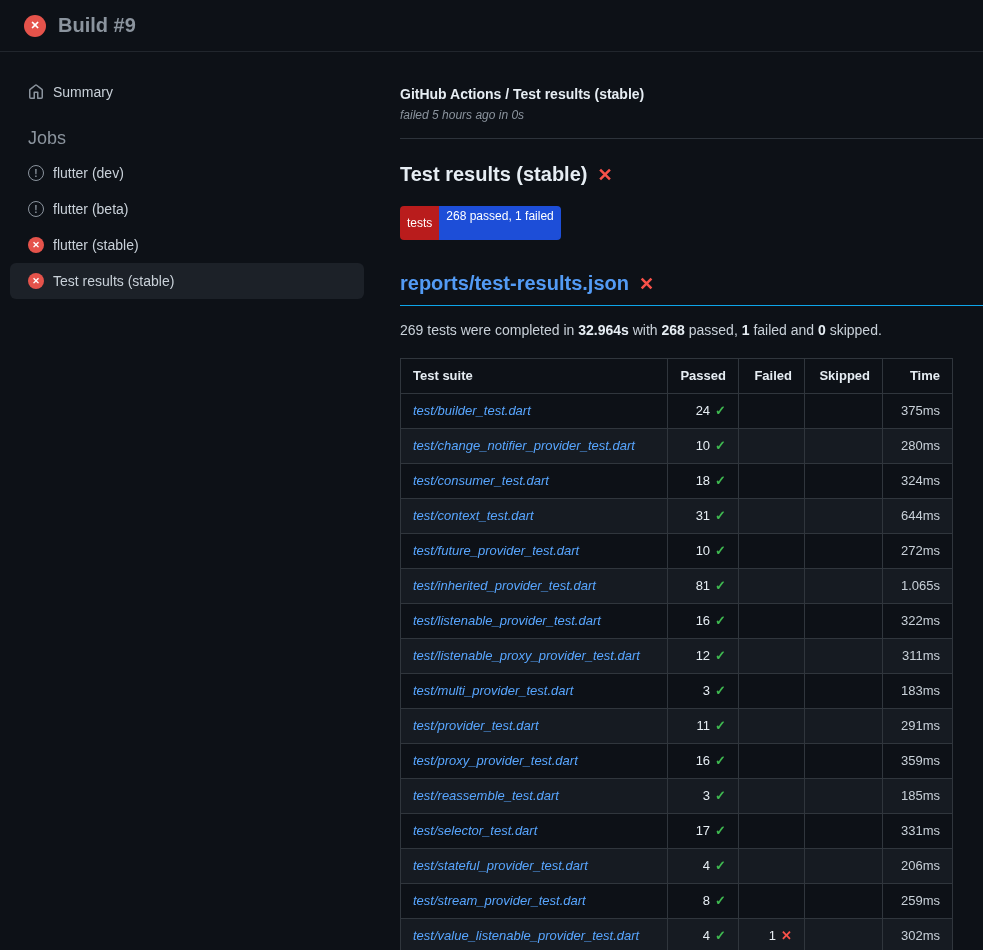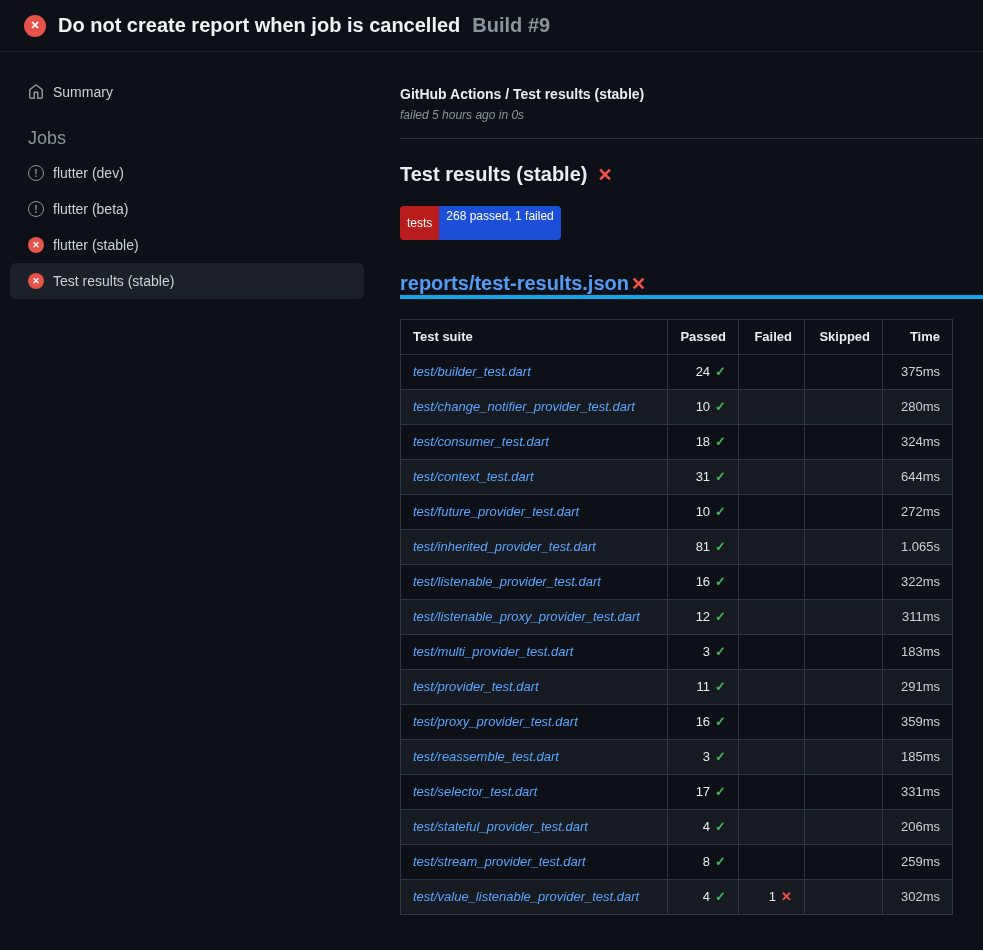--- a/index.html
+++ b/index.html
@@ -46,22 +46,22 @@
   .check-title {
     margin-top:24px; font-size:20px; font-weight:700; color:#e6edf3;
     display:flex; align-items:center; gap:10px;
   }
   .heading-x { color:#f85149; font-weight:900; font-size:18px; }
   .badge { display:inline-flex; margin-top:20px; border-radius:4px; overflow:hidden; font-size:12px; line-height:1; }
   .badge-label { background:#b91c1c; color:#fff; padding:11px 7px; }
   .badge-value { background:#1d4ed8; color:#fff; padding:4px 7px; }
   .report-title {
     margin-top:32px; font-size:20px; font-weight:700; color:#539bf5;
-    display:flex; align-items:center; gap:2px;
-    border-bottom:4px solid #0ea5e9; cursor:pointer;
+    display:flex; align-items:center; gap:10px;
+    padding-bottom:10px; border-bottom:1px solid #0ea5e9; cursor:pointer;
   }
   .summary-line { margin-top:16px; font-size:14px; color:#c9d1d9; }
   .summary-line b { color:#e6edf3; }
   
   .results-table {
     margin-top:20px; border-collapse:collapse; width:553px;
     font-size:13px; line-height:20px;
   }
   .results-table th, .results-table td {
     border:1px solid #30363d; padding:7px 12px; white-space:nowrap;
@@ -76,21 +76,20 @@
   .mark { font-weight:700; margin-left:5px; }
   .mark.pass { color:#3fb950; }
   .mark.fail { color:#f85149; }
   .time-cell { color:#c9d1d9; }
 </style>
 </head>
 <body>
 
 <div class="page-header">
   <span class="circle-icon big">✕</span>
-  <span class="page-title">Do not create report when job is cancelled</span>
   <span class="build-number">Build #9</span>
 </div>
 
 <div class="content">
 
   <div class="sidebar">
     <div class="side-item">
       <svg class="home-icon" viewBox="0 0 16 16" aria-hidden="true">
         <path d="m8.156 1.835a.25.25 0 0 0-.312 0l-5.25 4.2a.25.25 0 0 0-.094.196v7.019c0 .138.112.25.25.25H5.5V8.25a.75.75 0 0 1 .75-.75h3.5a.75.75 0 0 1 .75.75v5.25h2.75a.25.25 0 0 0 .25-.25V6.23a.25.25 0 0 0-.094-.195ZM6.906.664a1.75 1.75 0 0 1 2.187 0l5.25 4.2c.415.332.657.835.657 1.367v7.019A1.75 1.75 0 0 1 13.25 15h-3.5a.75.75 0 0 1-.75-.75V9H7v5.25a.75.75 0 0 1-.75.75h-3.5A1.75 1.75 0 0 1 1 13.25V6.23c0-.531.242-1.034.657-1.366l5.25-4.2Z"></path>
       </svg>
@@ -133,20 +132,23 @@
     <div class="badge">
       <span class="badge-label">tests</span>
       <span class="badge-value">268 passed, 1 failed</span>
     </div>
 
     <div class="report-title">
       <span>reports/test-results.json</span>
       <span class="heading-x">✕</span>
     </div>
 
+    <div class="summary-line">
+      <span>269 tests were completed in </span><b>32.964s</b><span> with </span><b>268</b><span> passed, </span><b>1</b><span> failed and </span><b>0</b><span> skipped.</span>
+    </div>
 
     <table class="results-table">
       <thead>
         <tr>
           <th>Test suite</th>
           <th class="num col-passed">Passed</th>
           <th class="num col-failed">Failed</th>
           <th class="num col-skipped">Skipped</th>
           <th class="num col-time">Time</th>
         </tr>

